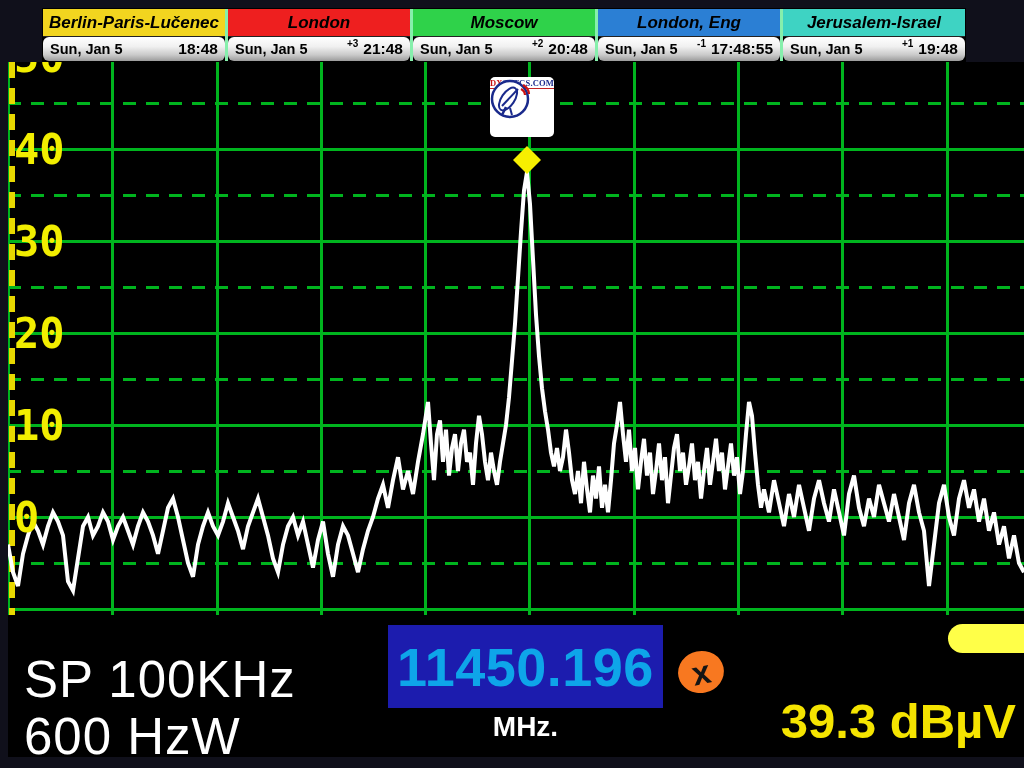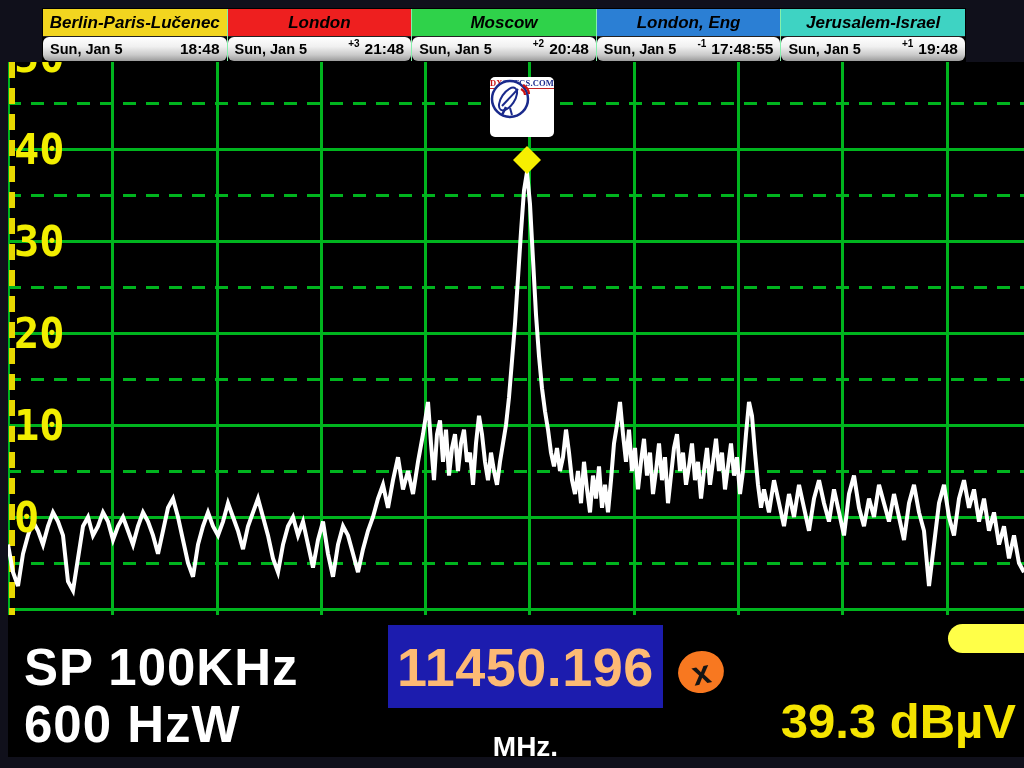--- a/index.html
+++ b/index.html
@@ -2,21 +2,21 @@
 <html><head>
 <meta charset="utf-8">
 <style>
   html,body{margin:0;padding:0;background:#10101b;}
   #stage{position:relative;width:1024px;height:768px;background:#10101b;overflow:hidden;
          font-family:"Liberation Sans",sans-serif;}
 
   
   #clock-bar{position:absolute;left:42px;top:8px;width:924px;height:54px;display:flex;
              border:1px solid #000;box-sizing:border-box;background:#000;}
-  .clock-col{flex:1;display:flex;flex-direction:column;min-width:0;border-right:1px solid #86efac;}
+  .clock-col{flex:1;display:flex;flex-direction:column;min-width:0;border-right:3px solid #86efac;}
   .clock-col:last-child{border-right:none;}
   .clock-head{height:27px;display:flex;align-items:center;justify-content:center;
               font-style:italic;font-weight:bold;font-size:17px;color:#000;
               border-bottom:1px solid #222;white-space:nowrap;overflow:hidden;}
   .clock-times{flex:1;background:linear-gradient(180deg,#ffffff 0%,#f0f0f0 40%,#c9c9c9 75%,#9b9b9b 100%);
                display:flex;align-items:center;padding:0 7px;color:#000;font-weight:bold;white-space:nowrap;border-radius:6px;}
   .clock-date{font-size:14.5px;}
   .clock-offset{font-size:10px;margin-left:auto;margin-right:5px;transform:translateY(-6px);}
   .clock-time{font-size:15.5px;}
 
@@ -27,27 +27,27 @@
 
   
   #logo{position:absolute;left:482px;top:15px;width:64px;height:60px;background:#fff;
         border-radius:5px;display:flex;flex-direction:column;align-items:center;box-sizing:border-box;padding-top:1px;}
   .logo-text{font-family:"Liberation Serif",serif;font-weight:bold;font-size:8.5px;line-height:10px;
              letter-spacing:0.2px;border-bottom:1.5px solid #c22222;white-space:nowrap;}
   .logo-dx{color:#cc1111;} .logo-rest{color:#1a2a8c;}
 
   
   #bottom-bar{position:absolute;left:8px;top:615px;width:1016px;height:142px;background:#000;}
-  #sp-block{position:absolute;left:16px;top:24px;color:#fff;font-weight:bold;font-size:51px;
+  #sp-block{position:absolute;left:16px;top:36px;color:#fff;font-weight:normal;font-size:51px;
             line-height:57px;letter-spacing:1px;white-space:nowrap;}
   #freq-box{position:absolute;left:380px;top:10px;width:275px;height:83px;background:#1c1cae;
-            display:flex;align-items:center;justify-content:center;color:#fdba74;font-weight:bold;
+            display:flex;align-items:center;justify-content:center;color:#0ea5e9;font-weight:bold;
             font-size:54px;letter-spacing:0.5px;}
   #mhz-label{position:absolute;left:380px;top:96px;width:275px;text-align:center;color:#fff;
-             font-weight:bold;font-size:28px;margin-top:20px;}
+             font-weight:bold;font-size:28px;}
   #x-badge{position:absolute;left:670px;top:36px;width:46px;height:42px;background:#f87820;
            border-radius:50%;display:flex;align-items:center;justify-content:center;
            color:#151515;font-weight:bold;font-size:33px;transform:rotate(-12deg);line-height:1;}
   #pwr-label{position:absolute;left:742px;top:26px;color:#f5e400;font-weight:bold;font-size:52px;}
   #pwr-value{position:absolute;right:8px;top:78px;color:#f5e400;font-weight:bold;font-size:49px;white-space:nowrap;margin-left:29px;}
   #yellow-pill{position:absolute;right:0;top:9px;width:76px;height:29px;background:#ffff48;
                border-radius:16px 0 0 16px;}
 </style>
 </head>
 <body>

